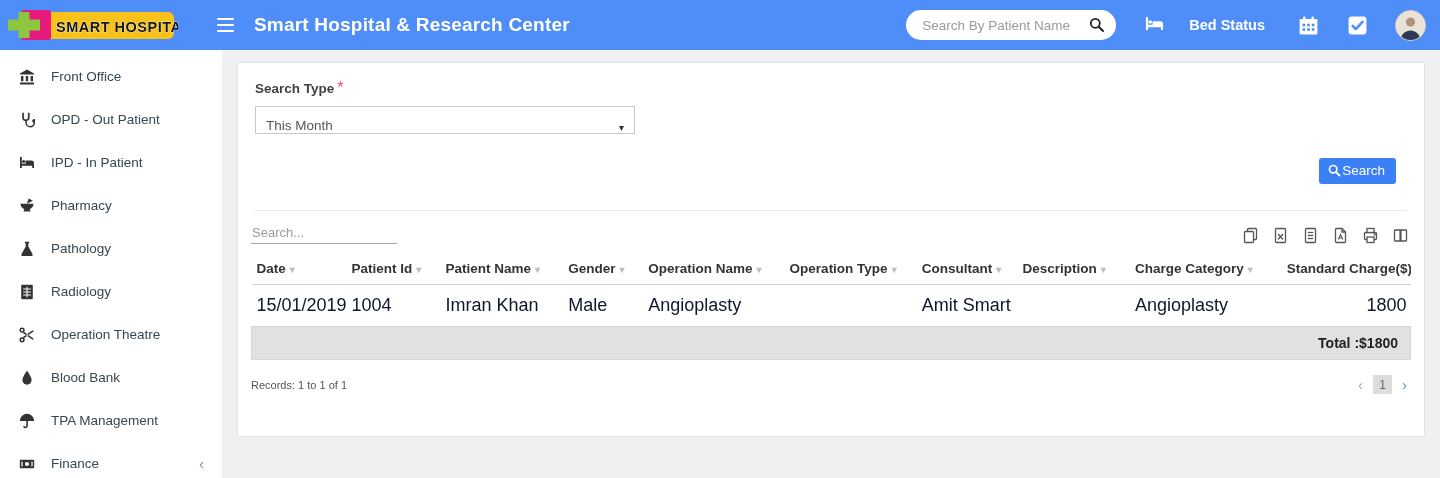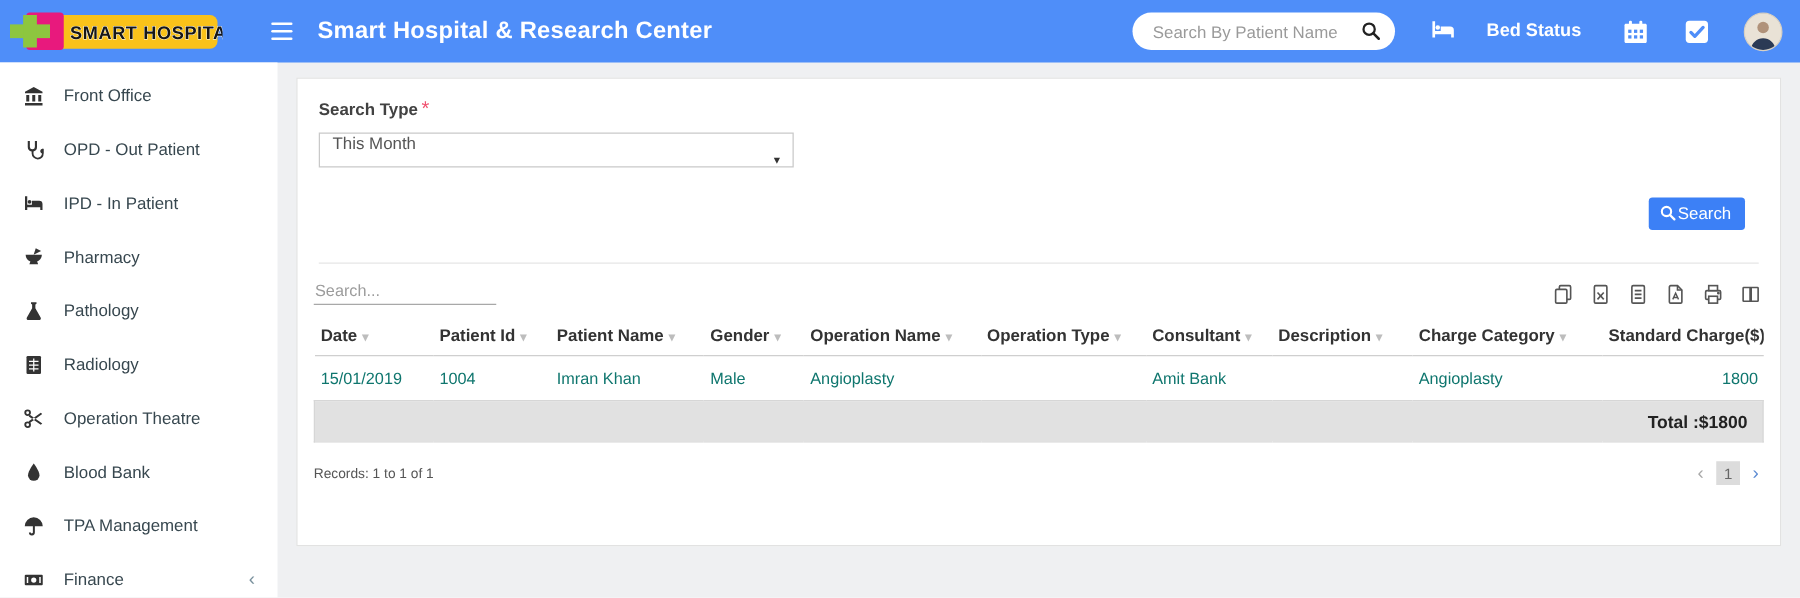--- a/index.html
+++ b/index.html
@@ -35,21 +35,21 @@
   .side-chevron { margin-left:auto; color:#78909c; font-size:15px; }
 
   .content { flex:1; padding:12px 15px 0 15px; min-width:0; }
   .card { background:#fff; border:1px solid #e2e2e2; height:375px; }
   .card-header { padding:12px 17px; font-size:17px; color:#444; border-bottom:1px solid #eaeaea; }
 
   .form-sec { padding:16px 17px 0 17px; }
   .field-label { font-size:13.5px; font-weight:bold; color:#424242; }
   .req { color:#f0506e; margin-left:3px; }
   .select-box { margin-top:9px; width:380px; height:28px; border:1px solid #c9c9c9;
-     display:flex; align-items:flex-start; padding:0 10px; font-size:13.5px; color:#555; cursor:pointer;flex-direction:column; }
+     display:flex; align-items:flex-end; padding:0 10px; font-size:13.5px; color:#555; cursor:pointer; }
   .select-box .caret { margin-left:auto; font-size:10px; color:#333; }
   .btn-row { text-align:right; margin-top:24px; padding-right:11px; }
   .btn-search { display:inline-flex; align-items:center; gap:1px; background:#3c80f6; color:#fff;
      border:none; border-radius:3px; padding:5px 11px 6px 9px; font-size:13.5px; cursor:pointer;
      font-family:"Liberation Sans", sans-serif; }
   .sec-divider { border:none; border-top:1px solid #e6e6e6; margin-top:26px; }
 
   .table-sec { padding:11px 13px 0 13px; }
   .tbl-toolbar { display:flex; align-items:flex-end; justify-content:space-between; }
   .tbl-filter { width:146px; border:none; border-bottom:1px solid #a8a8a8; outline:none;
@@ -57,21 +57,21 @@
   .tbl-filter::placeholder { color:#9c9c9c; }
   .export-bar { display:flex; gap:13px; align-items:center; padding-right:2px; }
   .exp-btn { cursor:pointer; display:flex; align-items:center; }
 
   table.grid { width:100%; border-collapse:collapse; margin-top:9px; table-layout:fixed; }
   .grid th { text-align:left; font-size:13.5px; font-weight:bold; color:#333;
      padding:8px 5px; border-bottom:1px solid #cfcfcf; cursor:pointer; white-space:nowrap;
      overflow:hidden; }
   .grid th .sort { color:#bdbdbd; font-size:10px; margin-left:4px; }
   .grid th.num, .grid td.num { text-align:right; padding-right:4px; }
-  .grid td { font-size:13px; color:#0f766e; padding:10px 5px; white-space:nowrap; overflow:hidden; }
+  .grid td { font-size:18px; color:#0f172a; padding:10px 5px; white-space:nowrap; overflow:hidden; }
   .grid tr.total-row td { background:#e1e1e1; border:1px solid #d6d6d6; text-align:right;
      font-weight:bold; color:#222; padding:8px 12px; font-size:14px; }
 
   .tbl-footer { display:flex; justify-content:space-between; align-items:center; margin-top:15px; }
   .records { font-size:11px; color:#555; }
   .pager { display:flex; align-items:center; gap:10px; padding-right:4px; }
   .pg-prev { color:#a9a9a9; font-size:15px; cursor:pointer; }
   .pg-next { color:#5f8dd3; font-size:15px; cursor:pointer; }
   .pg-num { background:#dcdcdc; color:#666; font-size:12px; min-width:19px; height:19px;
      display:flex; align-items:center; justify-content:center; cursor:pointer; }
@@ -362,21 +362,21 @@
               </tr>
             </thead>
             <tbody>
               <tr>
                 <td>15/01/2019</td>
                 <td>1004</td>
                 <td>Imran Khan</td>
                 <td>Male</td>
                 <td>Angioplasty</td>
                 <td></td>
-                <td>Amit Bank</td>
+                <td>Amit Smart</td>
                 <td></td>
                 <td>Angioplasty</td>
                 <td class="num">1800</td>
               </tr>
               <tr class="total-row">
                 <td colspan="10">Total :$1800</td>
               </tr>
             </tbody>
           </table>
 

